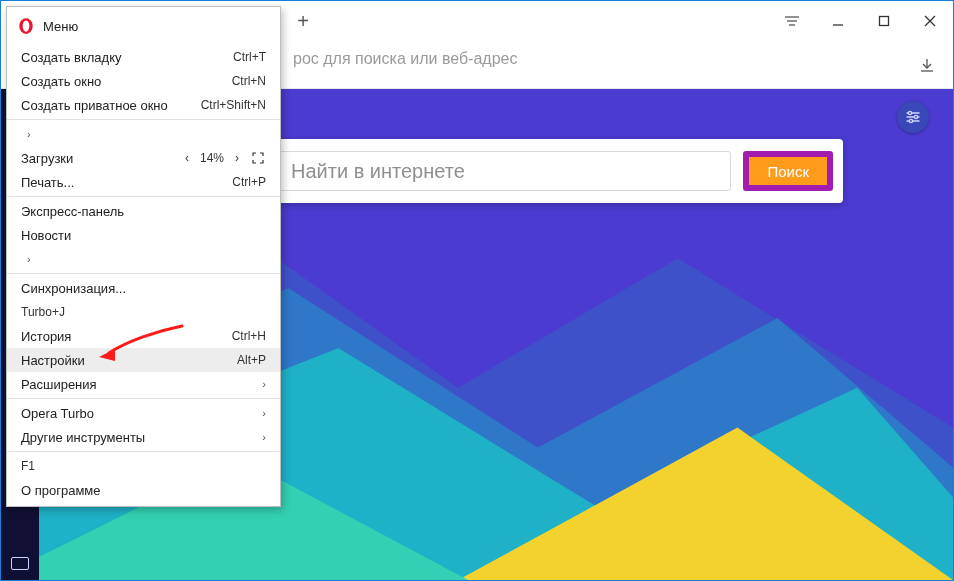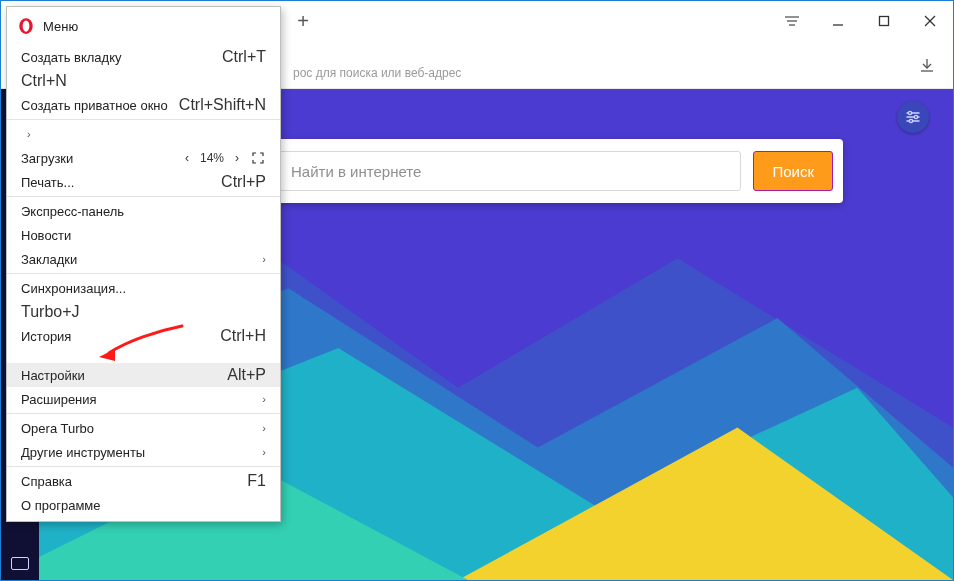--- a/index.html
+++ b/index.html
@@ -10,57 +10,57 @@
   }
   
   .titlebar { height: 40px; background: #fff; display: flex; align-items: center; border-bottom: 0px solid #e5e5e5; }
   .tab-new { margin-left: 288px; color: #555; font-size: 20px; font-weight: 300; width: 28px; text-align: center; cursor: default; }
   .tb-spacer { flex: 1; }
   .tb-btn { width: 46px; height: 40px; display: flex; align-items: center; justify-content: center; color: #444; font-size: 14px; }
   .tb-btn svg { display: block; }
   
   .addressbar { height: 48px; background: #fff; display: flex; align-items: center; border-bottom: 1px solid #e9e9e9; padding: 0 12px 0 0; }
   .addr-left-pad { width: 288px; height: 100%; }
-  .addr-input { flex: 1; height: 30px; display: flex; align-items: flex-end; color: #9a9a9a; font-size: 12px; padding-left: 4px; }
+  .addr-input { flex: 1; height: 30px; display: flex; align-items: flex-start; color: #9a9a9a; font-size: 16px; padding-left: 4px; }
   .dl-btn { width: 28px; height: 28px; display: flex; align-items: center; justify-content: center; margin-left: 8px; color: #555; }
 
   
   .content { position: absolute; left: 38px; top: 88px; right: 0; bottom: 0; overflow: hidden; background: #4a3cc4; }
   .content svg.bg { position: absolute; inset: 0; width: 100%; height: 100%; }
 
   
   .leftstrip { position: absolute; left: 0; top: 88px; bottom: 0; width: 38px; background: #101034; }
   .leftstrip .pip { position: absolute; left: 10px; bottom: 10px; width: 18px; height: 13px; border: 1.5px solid #cfd3ff; border-radius: 2px; }
 
   
   .search-card {
     position: absolute; left: 263px; top: 138px; right: 110px; height: 64px;
     background: #fff; border-radius: 4px; box-shadow: 0 2px 6px rgba(0,0,0,.25);
     display: flex; align-items: center; padding: 10px 10px 10px 14px; gap: 12px;
   }
-  .search-input { flex: 1; height: 40px; border: 1px solid #d8d8d8; border-radius: 3px; display: flex; align-items: center; padding: 0 12px; color: #8f8f8f; font-size: 15px; }
-  .search-btn { height: 40px; padding: 0 18px; background: #ff9b1a; border: 1px solid #a21caf; color: #fff; border-radius: 3px; font-size: 15px; display: flex; align-items: center; justify-content: center; }
+  .search-input { flex: 1; height: 40px; border: 1px solid #d8d8d8; border-radius: 3px; display: flex; align-items: center; padding: 0 12px; color: #8f8f8f; font-size: 20px; }
+  .search-btn { height: 40px; padding: 0 18px; background: #ff9b1a; border: 6px solid #a21caf; color: #fff; border-radius: 3px; font-size: 15px; display: flex; align-items: center; justify-content: center; }
 
   
   .round-settings { position: absolute; right: 24px; top: 100px; width: 32px; height: 32px; border-radius: 50%; background: #3a47b8; display: flex; align-items: center; justify-content: center; color: #cdd5ff; font-size: 14px; box-shadow: 0 1px 3px rgba(0,0,0,.3); }
 
   
   .menu-panel {
     position: absolute; left: 5px; top: 5px; width: 275px; background: #fff;
     border: 1px solid #bfbfbf; box-shadow: 2px 3px 8px rgba(0,0,0,.25);
     padding-bottom: 4px; z-index: 50;
   }
   .menu-header { height: 38px; display: flex; align-items: center; gap: 8px; padding: 0 10px; }
   .opera-logo { width: 18px; height: 18px; }
   .menu-header-text { font-size: 13px; color: #222; }
   .menu-sep { height: 1px; background: #e3e3e3; margin: 2px 0; }
   .menu-item { height: 24px; display: flex; align-items: center; padding: 0 14px; font-size: 13px; color: #222; position: relative; }
-  .menu-item.hover { background: #ededed; margin-top: 15px; }
+  .menu-item.hover { background: #ededed; }
   .mi-label { flex: 1; white-space: nowrap; }
-  .mi-shortcut { color: #333; font-size: 16px; text-align: right; }
+  .mi-shortcut { color: #333; font-size: 12px; text-align: right; }
   .mi-chevron { color: #555; font-size: 11px; margin-left: 6px; }
   .mi-zoom-group { display: flex; align-items: center; gap: 6px; font-size: 12px; color: #333; }
   .mi-zoom-group .zbtn { width: 14px; text-align: center; cursor: default; }
   .mi-zoom-group .zfull { width: 16px; display: inline-flex; align-items: center; justify-content: center; }
 
   
   .arrow { position: absolute; z-index: 60; pointer-events: none; }
 </style>
 </head>
 <body>
@@ -159,20 +159,21 @@
         <ellipse cx="16" cy="16" rx="6" ry="10" fill="#fff"></ellipse>
       </svg>
       <span class="menu-header-text">Меню</span>
     </div>
     <div id="menu-body">
         <div class="menu-item">
           <span class="mi-label">Создать вкладку</span>
           <span class="mi-shortcut">Ctrl+T</span>
         </div>
         <div class="menu-item">
+          <span class="mi-label">Создать окно</span>
           <span class="mi-shortcut">Ctrl+N</span>
         </div>
         <div class="menu-item">
           <span class="mi-label">Создать приватное окно</span>
           <span class="mi-shortcut">Ctrl+Shift+N</span>
         </div>
         <div class="menu-sep"></div>
         <div class="menu-item">
           <span class="mi-chevron">›</span>
         </div>
@@ -199,21 +200,20 @@
           <span class="mi-shortcut">Ctrl+P</span>
         </div>
         <div class="menu-sep"></div>
         <div class="menu-item">
           <span class="mi-label">Экспресс-панель</span>
         </div>
         <div class="menu-item">
           <span class="mi-label">Новости</span>
         </div>
         <div class="menu-item">
-          <span class="mi-label">Закладки</span>
           <span class="mi-chevron">›</span>
         </div>
         <div class="menu-sep"></div>
         <div class="menu-item">
           <span class="mi-label">Синхронизация...</span>
         </div>
         <div class="menu-item">
           <span class="mi-shortcut">Turbo+J</span>
         </div>
         <div class="menu-item">
@@ -232,21 +232,20 @@
         <div class="menu-item">
           <span class="mi-label">Opera Turbo</span>
           <span class="mi-chevron">›</span>
         </div>
         <div class="menu-item">
           <span class="mi-label">Другие инструменты</span>
           <span class="mi-chevron">›</span>
         </div>
         <div class="menu-sep"></div>
         <div class="menu-item">
-          <span class="mi-label">Справка</span>
           <span class="mi-shortcut">F1</span>
         </div>
         <div class="menu-item">
           <span class="mi-label">О программе</span>
         </div>
       </div>
   </div>
 
   <svg class="arrow" style="left:96px; top:320px;" width="90" height="45" viewBox="0 0 90 45">
     <path d="M85,5 C60,10 30,20 12,32" stroke="#ff1a1a" stroke-width="3" fill="none" stroke-linecap="round"></path>

